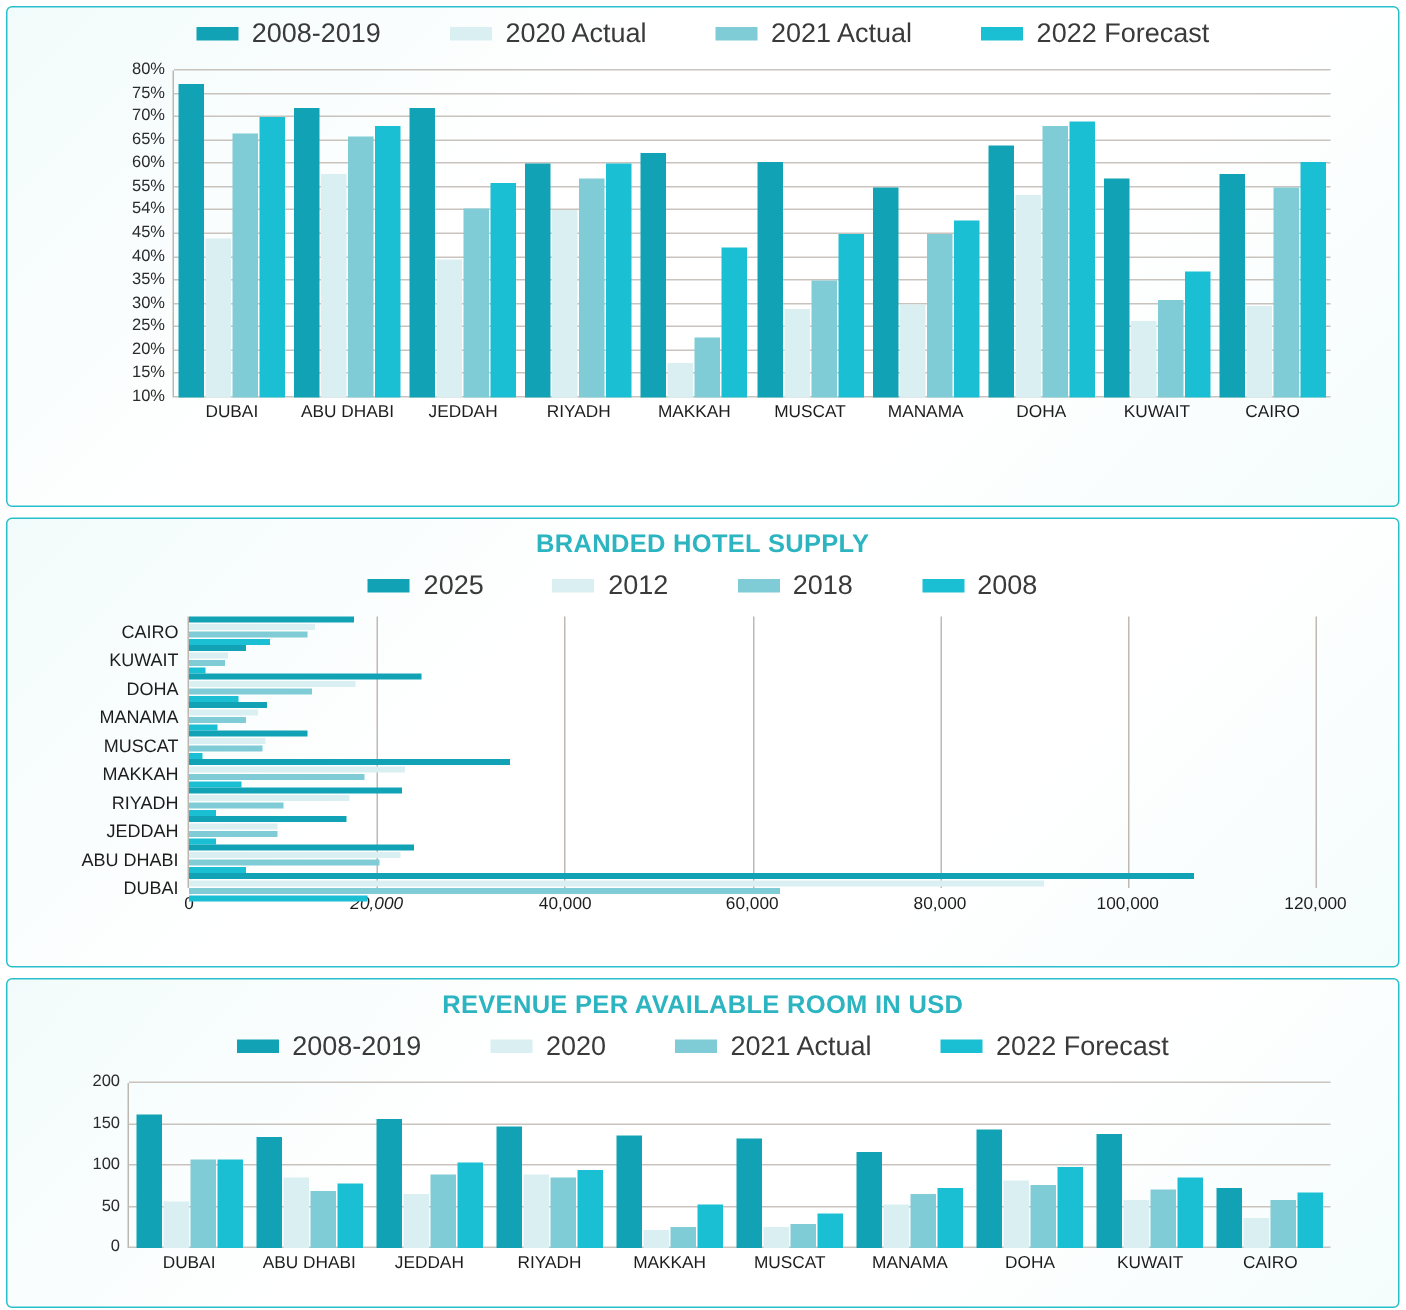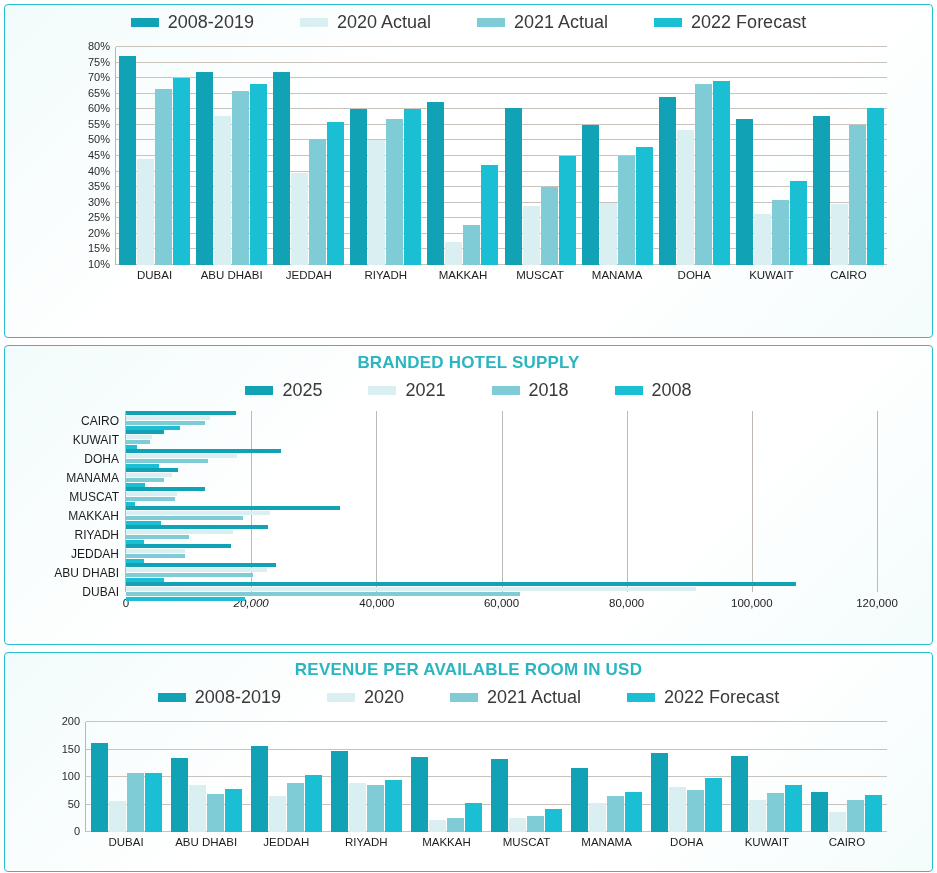--- a/index.html
+++ b/index.html
@@ -145,21 +145,21 @@
         <div class="gridline" style="bottom: 78.5714%;">
           <span class="ytick">65%</span>
         </div>
         <div class="gridline" style="bottom: 71.4286%;">
           <span class="ytick">60%</span>
         </div>
         <div class="gridline" style="bottom: 64.2857%;">
           <span class="ytick">55%</span>
         </div>
         <div class="gridline" style="bottom: 57.1429%;">
-          <span class="ytick">50%</span>
+          <span class="ytick">54%</span>
         </div>
         <div class="gridline" style="bottom: 50%;">
           <span class="ytick">45%</span>
         </div>
         <div class="gridline" style="bottom: 42.8571%; text-decoration: underline;">
           <span class="ytick">40%</span>
         </div>
         <div class="gridline" style="bottom: 35.7143%;">
           <span class="ytick">35%</span>
         </div>
@@ -256,21 +256,21 @@
 
 <div class="panel" id="panel-supply">
   <div class="chart-title">BRANDED HOTEL SUPPLY</div>
   <div class="legend" id="legend-supply">
       <div class="legend-item">
         <span class="legend-swatch" style="background: rgb(17, 163, 181);"></span>
         <span class="legend-label">2025</span>
       </div>
       <div class="legend-item">
         <span class="legend-swatch" style="background: rgb(217, 239, 242);"></span>
-        <span class="legend-label">2021</span>
+        <span class="legend-label">2012</span>
       </div>
       <div class="legend-item">
         <span class="legend-swatch" style="background: rgb(127, 203, 214);"></span>
         <span class="legend-label">2018</span>
       </div>
       <div class="legend-item">
         <span class="legend-swatch" style="background: rgb(27, 191, 212);"></span>
         <span class="legend-label">2008</span>
       </div>
     </div>

